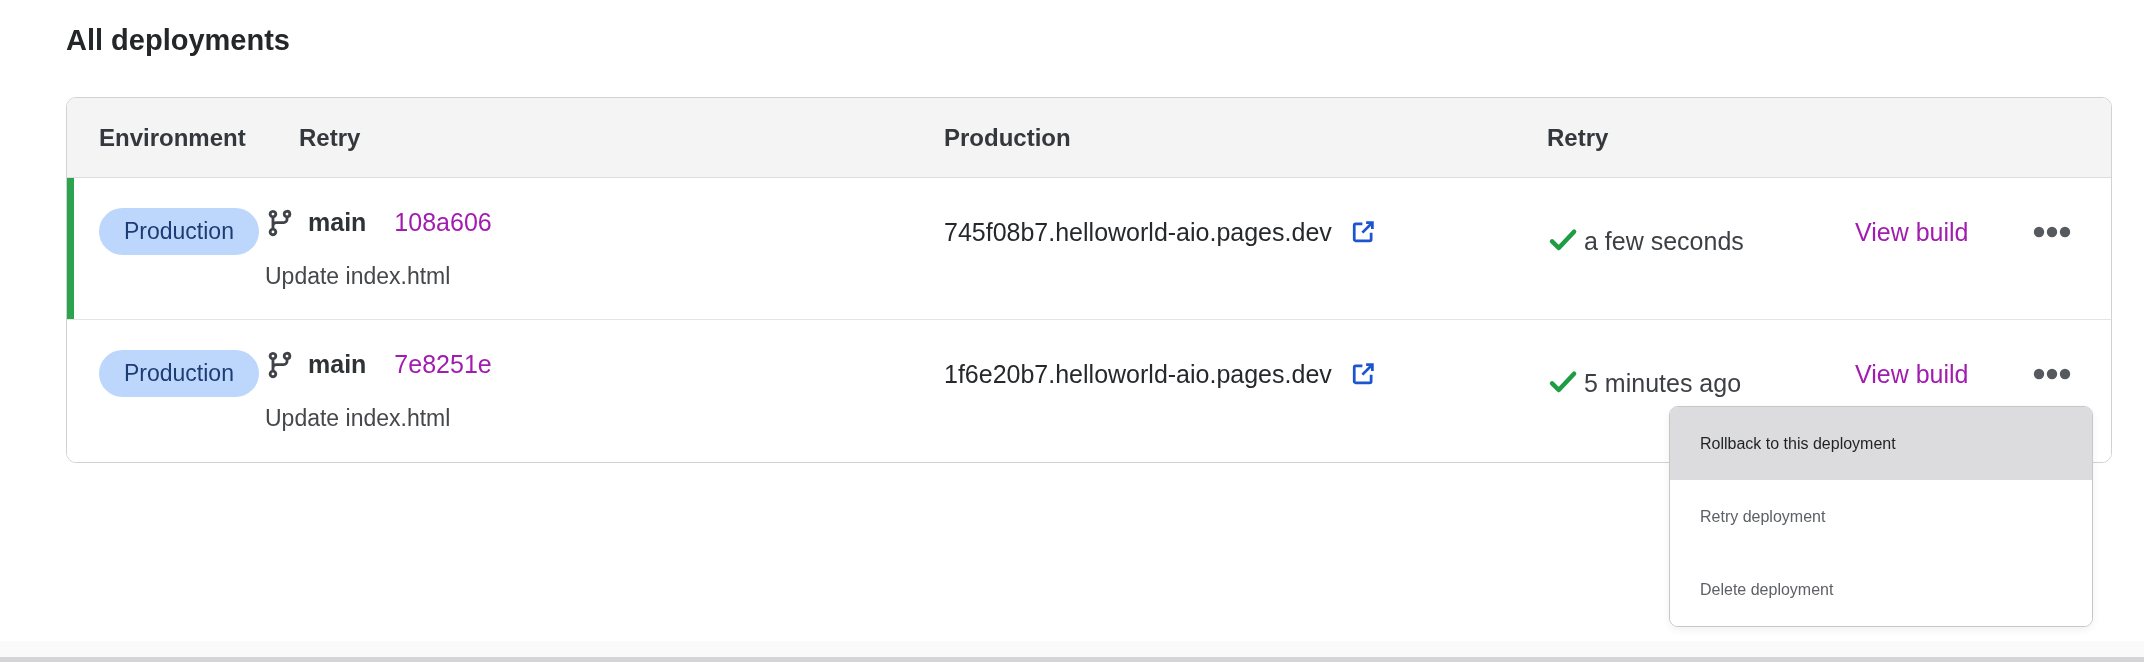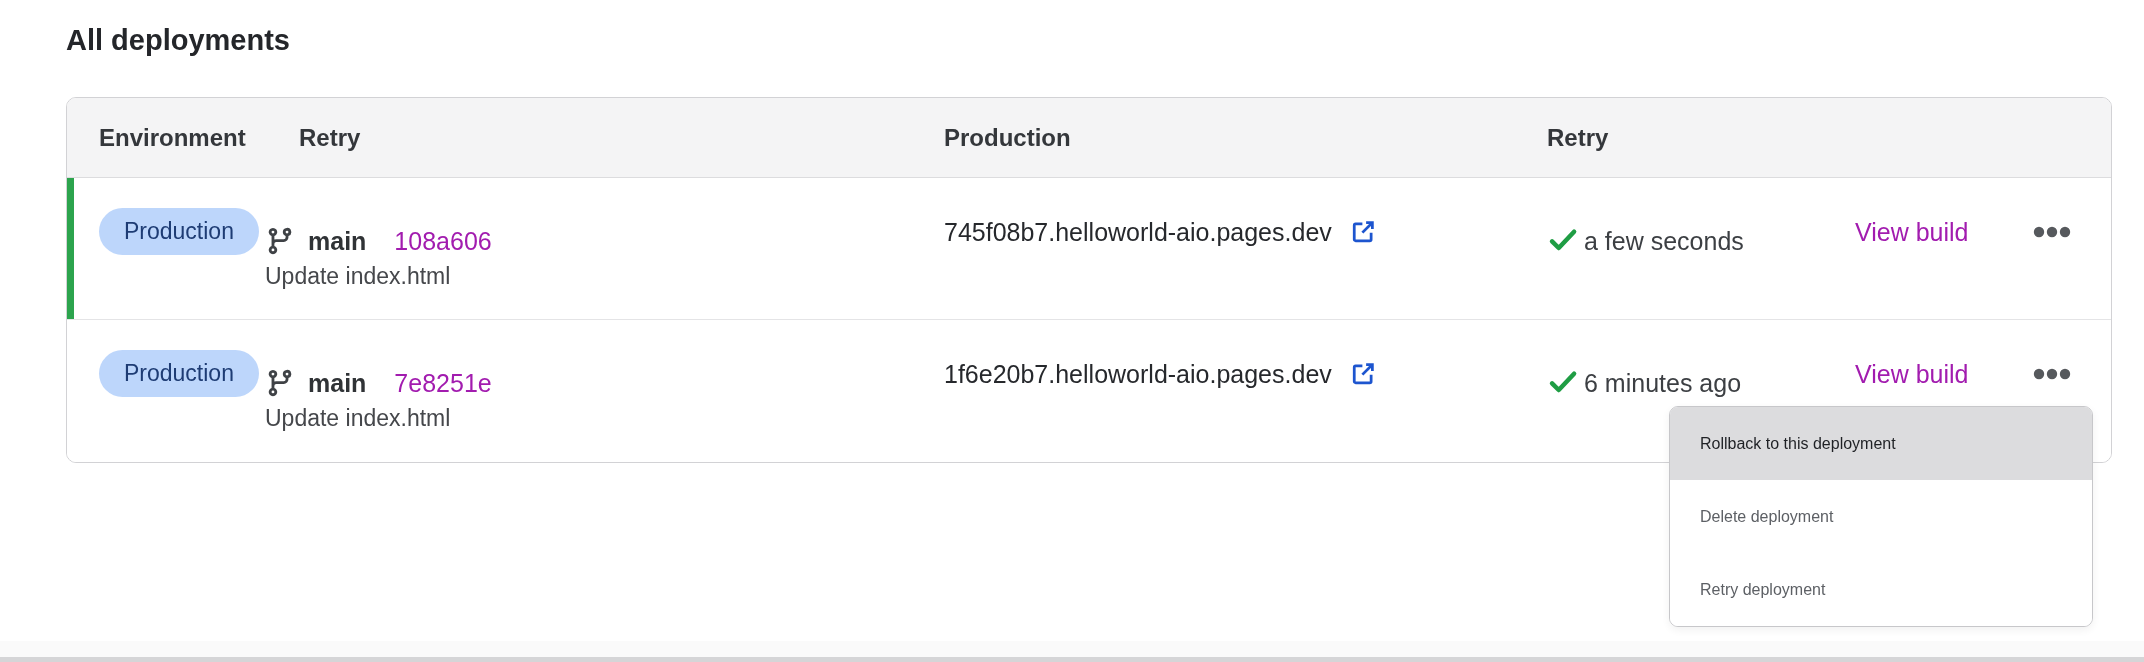--- a/index.html
+++ b/index.html
@@ -39,21 +39,21 @@
   .cell-pad { padding-top: 30px; }
   .current-bar {
     position: absolute; left: 0; top: 0; bottom: 0; width: 7px;
     background: #2ca44d;
   }
   .env-badge {
     display: inline-flex; align-items: center; height: 47px;
     padding: 18px 25px; border-radius: 24px;
     background: #bdd6fb; color: #1e3c74; font-size: 23px;
   }
-  .src-line { display: flex; align-items: flex-end; height: 48px; }
+  .src-line { display: flex; align-items: flex-start; height: 48px; }
   .branch-icon-wrap { display: flex; margin-right: 13px; }
   .branch-name { font-size: 25px; font-weight: 700; color: #303336; margin-right: 28px; }
   .link { color: #a21caf; font-size: 24px; text-decoration: none; cursor: pointer; }
   .commit-sha { font-size: 25px; }
   .commit-msg { margin-top: 5px; font-size: 23px; color: #45474b; line-height: 30px; }
   .dep-line { display: flex; align-items: center; height: 48px; gap: 16px; }
   .dep-url { font-size: 25px; color: #26282c; }
   .status-group {
     flex: 0 0 308px; display: flex; align-items: flex-end; height: 48px;
     gap: 5px; font-size: 25px; color: #3c3f43;
@@ -173,35 +173,35 @@
         </span>
       </div>
     </div>
     <div class="col-status cell-pad">
       <div class="status-group">
         <span style="display:flex;">
           <svg width="32" height="32" viewBox="0 0 24 24" fill="none" stroke="#1f9d44" stroke-width="3.4" stroke-linecap="round" stroke-linejoin="round">
               <path d="M3.8 13l5 5L20.3 5.8"></path>
             </svg>
         </span>
-        <span>6 minutes ago</span>
+        <span>5 minutes ago</span>
       </div>
       <a class="link view-build">View build</a>
       <button class="ellipsis-btn">
         <span style="display:flex;">
           <svg width="38" height="12" viewBox="0 0 38 12">
               <circle cx="6" cy="6" r="5.2" fill="#56595d"></circle>
               <circle cx="19" cy="6" r="5.2" fill="#56595d"></circle>
               <circle cx="32" cy="6" r="5.2" fill="#56595d"></circle>
             </svg>
         </span>
       </button>
     </div>
   </div>
 </div>
 
 <div class="context-menu">
   <div class="menu-item highlighted">Rollback to this deployment</div>
+  <div class="menu-item">Retry deployment</div>
   <div class="menu-item">Delete deployment</div>
-  <div class="menu-item">Retry deployment</div>
 </div>
 
 <div class="page-footer-divider"></div>
 
 </body></html>

